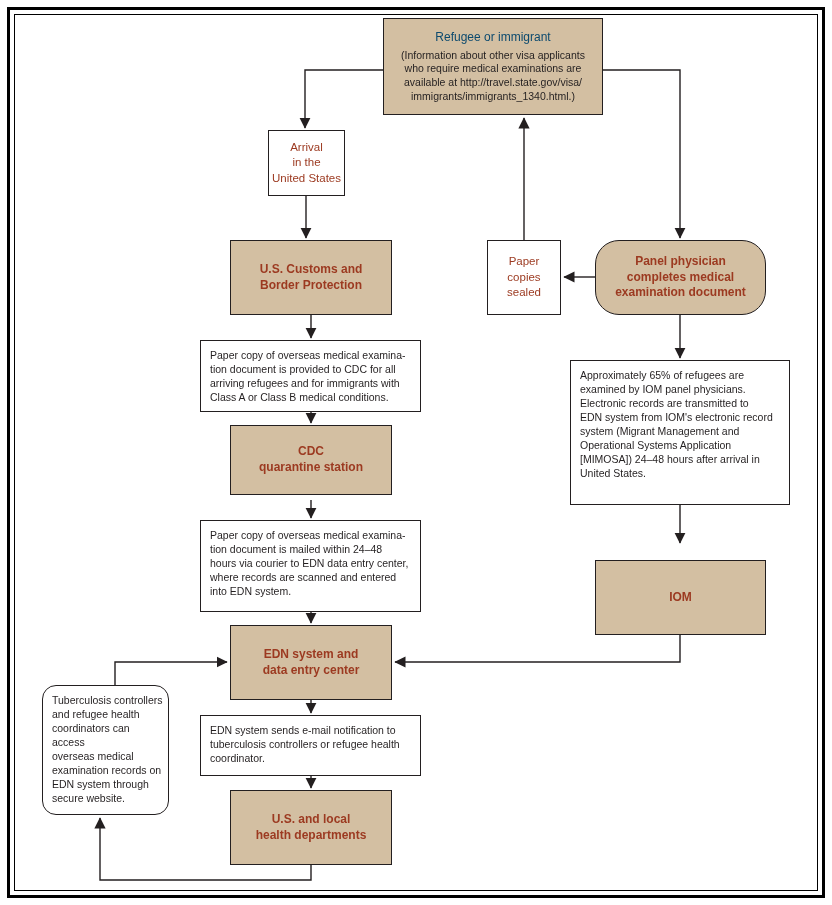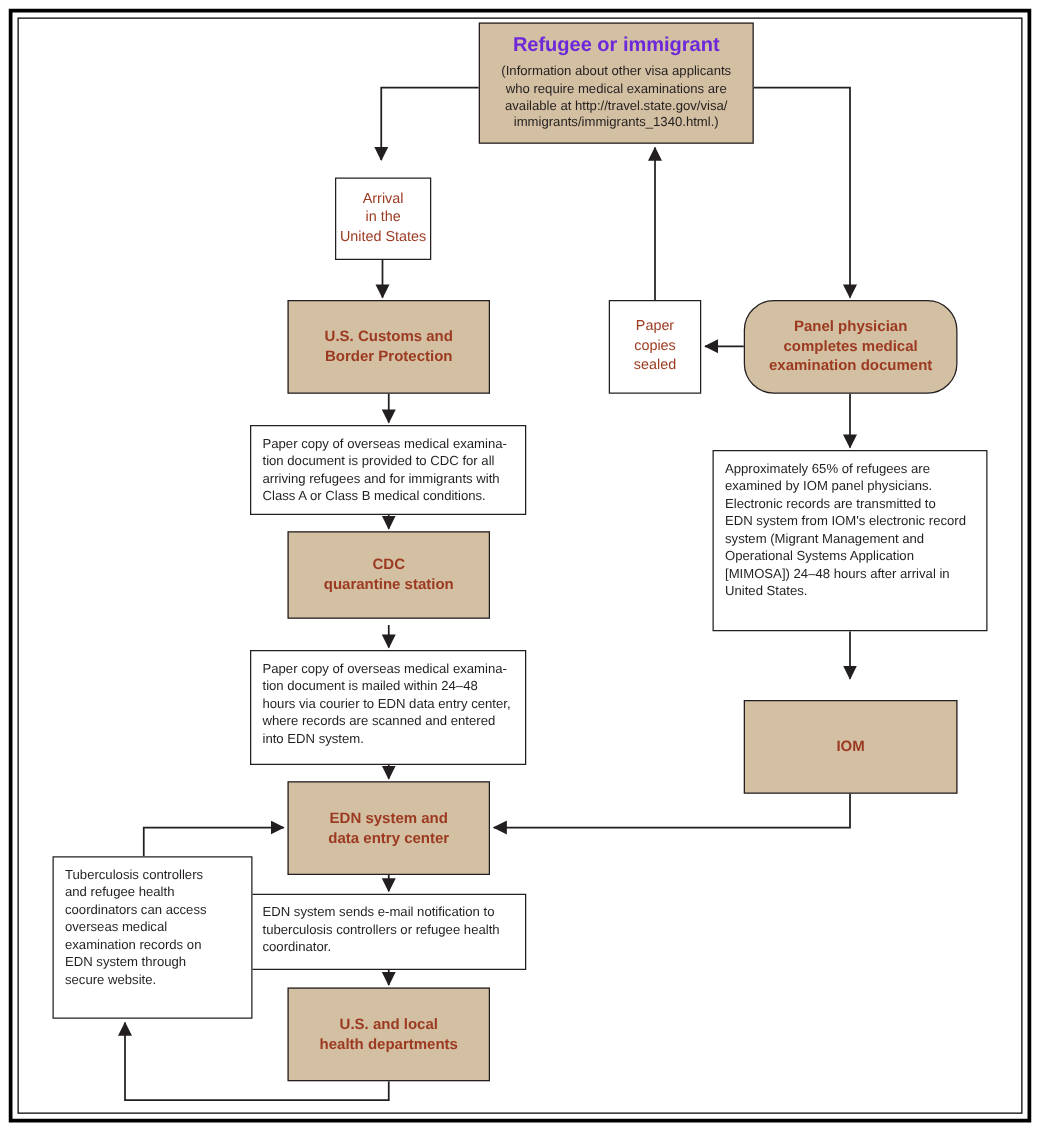--- a/index.html
+++ b/index.html
@@ -10,38 +10,38 @@
   svg.arrows { position:absolute; left:0; top:0; pointer-events:none; }
   .node { position:absolute; box-sizing:border-box; display:flex; flex-direction:column;
           align-items:center; justify-content:center; text-align:center; white-space:pre-line; }
   .tan  { background:#d3bfa2; border:1px solid #231f20; color:#9c3a21; font-weight:bold;
           font-size:12px; line-height:1.3; }
   .white-red { background:#ffffff; border:1px solid #231f20; color:#9c3a21;
           font-size:11.5px; line-height:1.35; }
   .note { background:#ffffff; border:1px solid #231f20; color:#231f20; font-size:10.5px;
           line-height:1.34; text-align:left; align-items:flex-start; justify-content:flex-start;
           padding:7px 5px 7px 9px; }
-  .t-title { color:#6d28d9; font-weight:bold; font-size:16px; line-height:1.25;
+  .t-title { color:#0c4a6e; font-weight:normal; font-size:12px; line-height:1.25;
           white-space:pre-line; margin-bottom:4px; }
   .t-body  { color:#231f20; font-weight:normal; font-size:10.5px; line-height:1.3;
           white-space:pre-line; }
   
   #n-refugee       { left:383px; top:18px;  width:220px; height:97px;  padding:4px 6px; }
-  #n-arrival       { left:268px; top:142px; width:77px;  height:66px; }
+  #n-arrival       { left:268px; top:130px; width:77px;  height:66px; }
   #n-customs       { left:230px; top:240px; width:162px; height:75px; }
   #n-paper-copies  { left:487px; top:240px; width:74px;  height:75px; }
   #n-panel         { left:595px; top:240px; width:171px; height:75px;border-radius:24px; }
   #n-paper-cdc     { left:200px; top:340px; width:221px; height:72px; }
   #n-iom-note      { left:570px; top:360px; width:220px; height:145px; }
   #n-cdc-q         { left:230px; top:425px; width:162px; height:70px; }
   #n-paper-mailed  { left:200px; top:520px; width:221px; height:92px; }
   #n-iom           { left:595px; top:560px; width:171px; height:75px; }
   #n-edn           { left:230px; top:625px; width:162px; height:75px; }
   #n-email-note    { left:200px; top:715px; width:221px; height:61px; }
-  #n-tb            { left:42px;  top:685px; width:160px; height:130px; }
+  #n-tb            { left:42px;  top:685px; width:127px; height:130px;border-radius:14px; }
   #n-health        { left:230px; top:790px; width:162px; height:75px; }
 </style>
 </head>
 <body>
 
 <div class="canvas">
 
   <div class="frame-outer"></div>
   <div class="frame-inner"></div>
 

